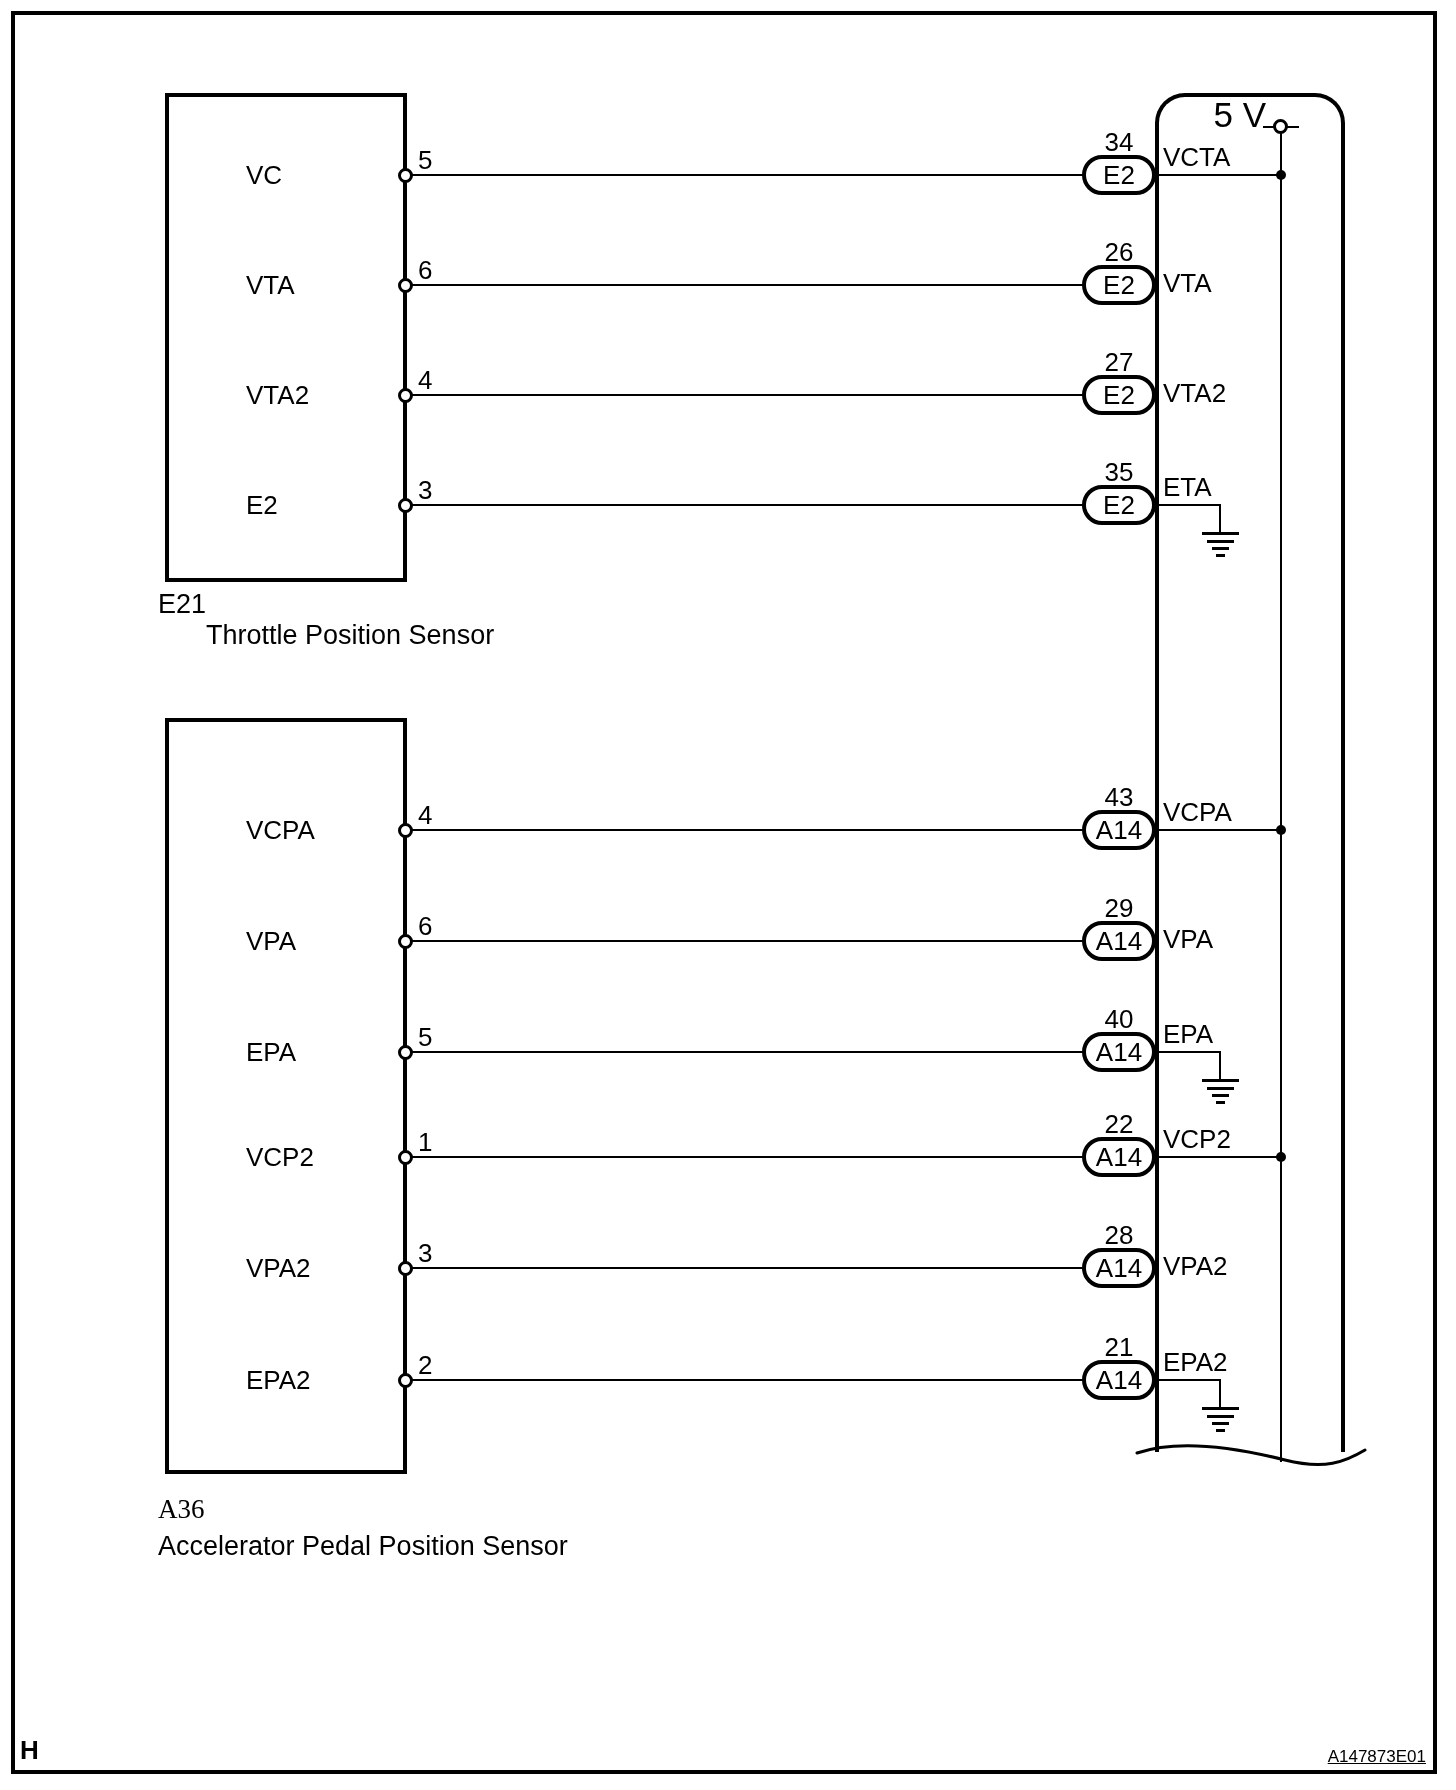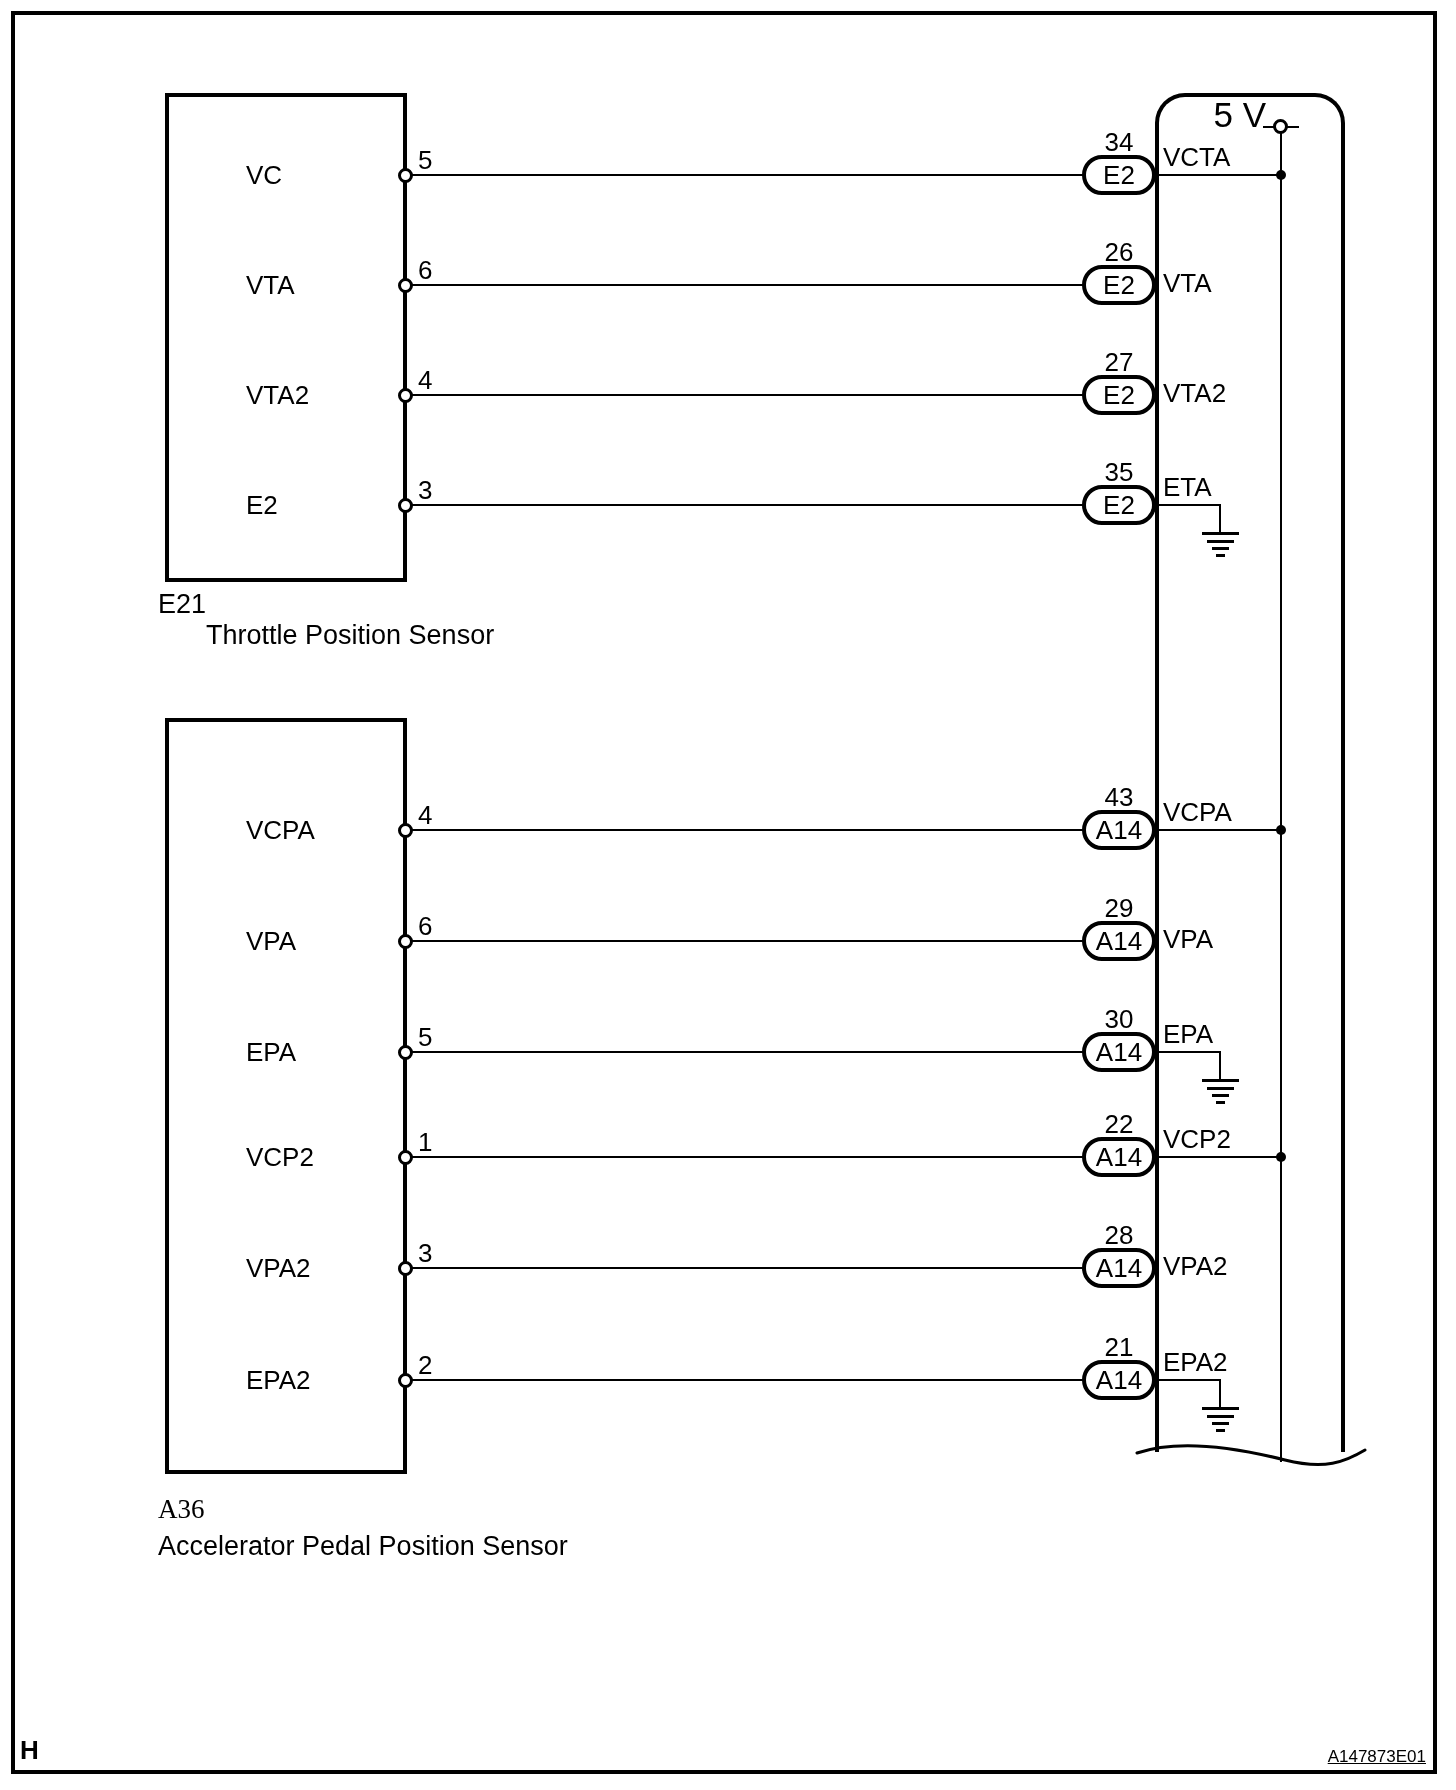--- a/index.html
+++ b/index.html
@@ -187,21 +187,21 @@
       <div class="ln g-h"></div>
         <div class="ln g-v"></div>
       <div class="ln g-b1"></div>
         <div class="ln g-b2"></div>
         <div class="ln g-b3"></div>
         <div class="ln g-b4"></div>
     </div>
     <div class="r-pin-circle"></div>
     <div class="t r-pin-no">5</div>
     <div class="t r-pin-label">EPA</div>
-    <div class="t r-ecm-no">30</div>
+    <div class="t r-ecm-no">40</div>
     <div class="r-oval">
         <span class="cl">A14</span>
       </div>
     <div class="t r-signal">EPA</div>
   </div>
 
   <div class="row" style="top:1097px;">
     <div class="r-wire"></div>
     <div class="r-tail"></div>
     <div class="r-dot"></div>

